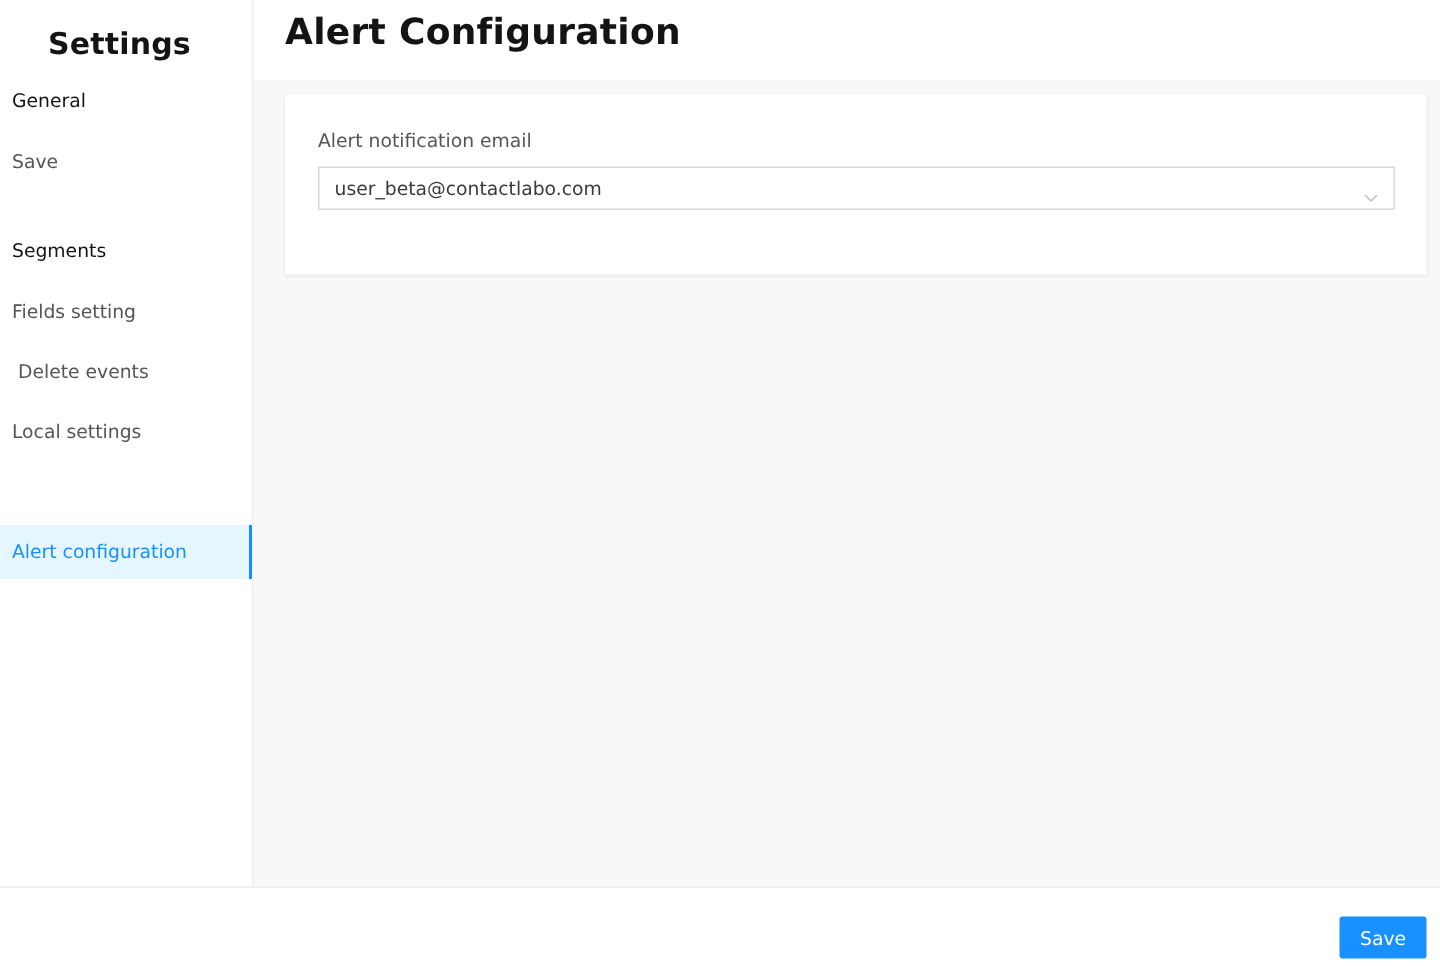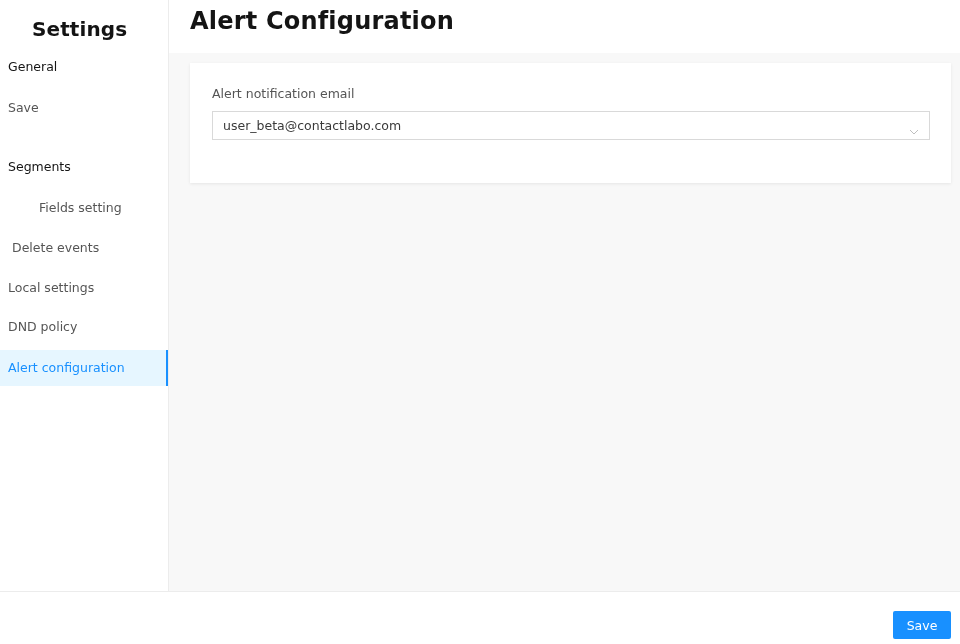--- a/index.html
+++ b/index.html
@@ -101,24 +101,23 @@
 
 <div class="app">
 
   <aside class="sidebar">
     <div class="sidebar-title">Settings</div>
 
     <div class="section-heading" style="top:59px;">General</div>
     <div class="nav-item" style="top:90px;">Save</div>
 
     <div class="section-heading" style="top:159px;">Segments</div>
-    <div class="nav-item" style="top:190px;margin-left:31px;">Fields setting</div>
+    <div class="nav-item" style="top:190px;">Fields setting</div>
     <div class="nav-item" style="top:230px;padding-left:12px;">Delete events</div>
     <div class="nav-item" style="top:270px;">Local settings</div>
-    <div class="nav-item" style="top:309px;">DND policy</div>
     <div class="nav-item active" style="top:350px;">Alert configuration</div>
   </aside>
 
   <header class="header">
     <h1 class="page-title">Alert Configuration</h1>
   </header>
 
   <main class="content">
     <section class="card">
       <label class="field-label">Alert notification email</label>

